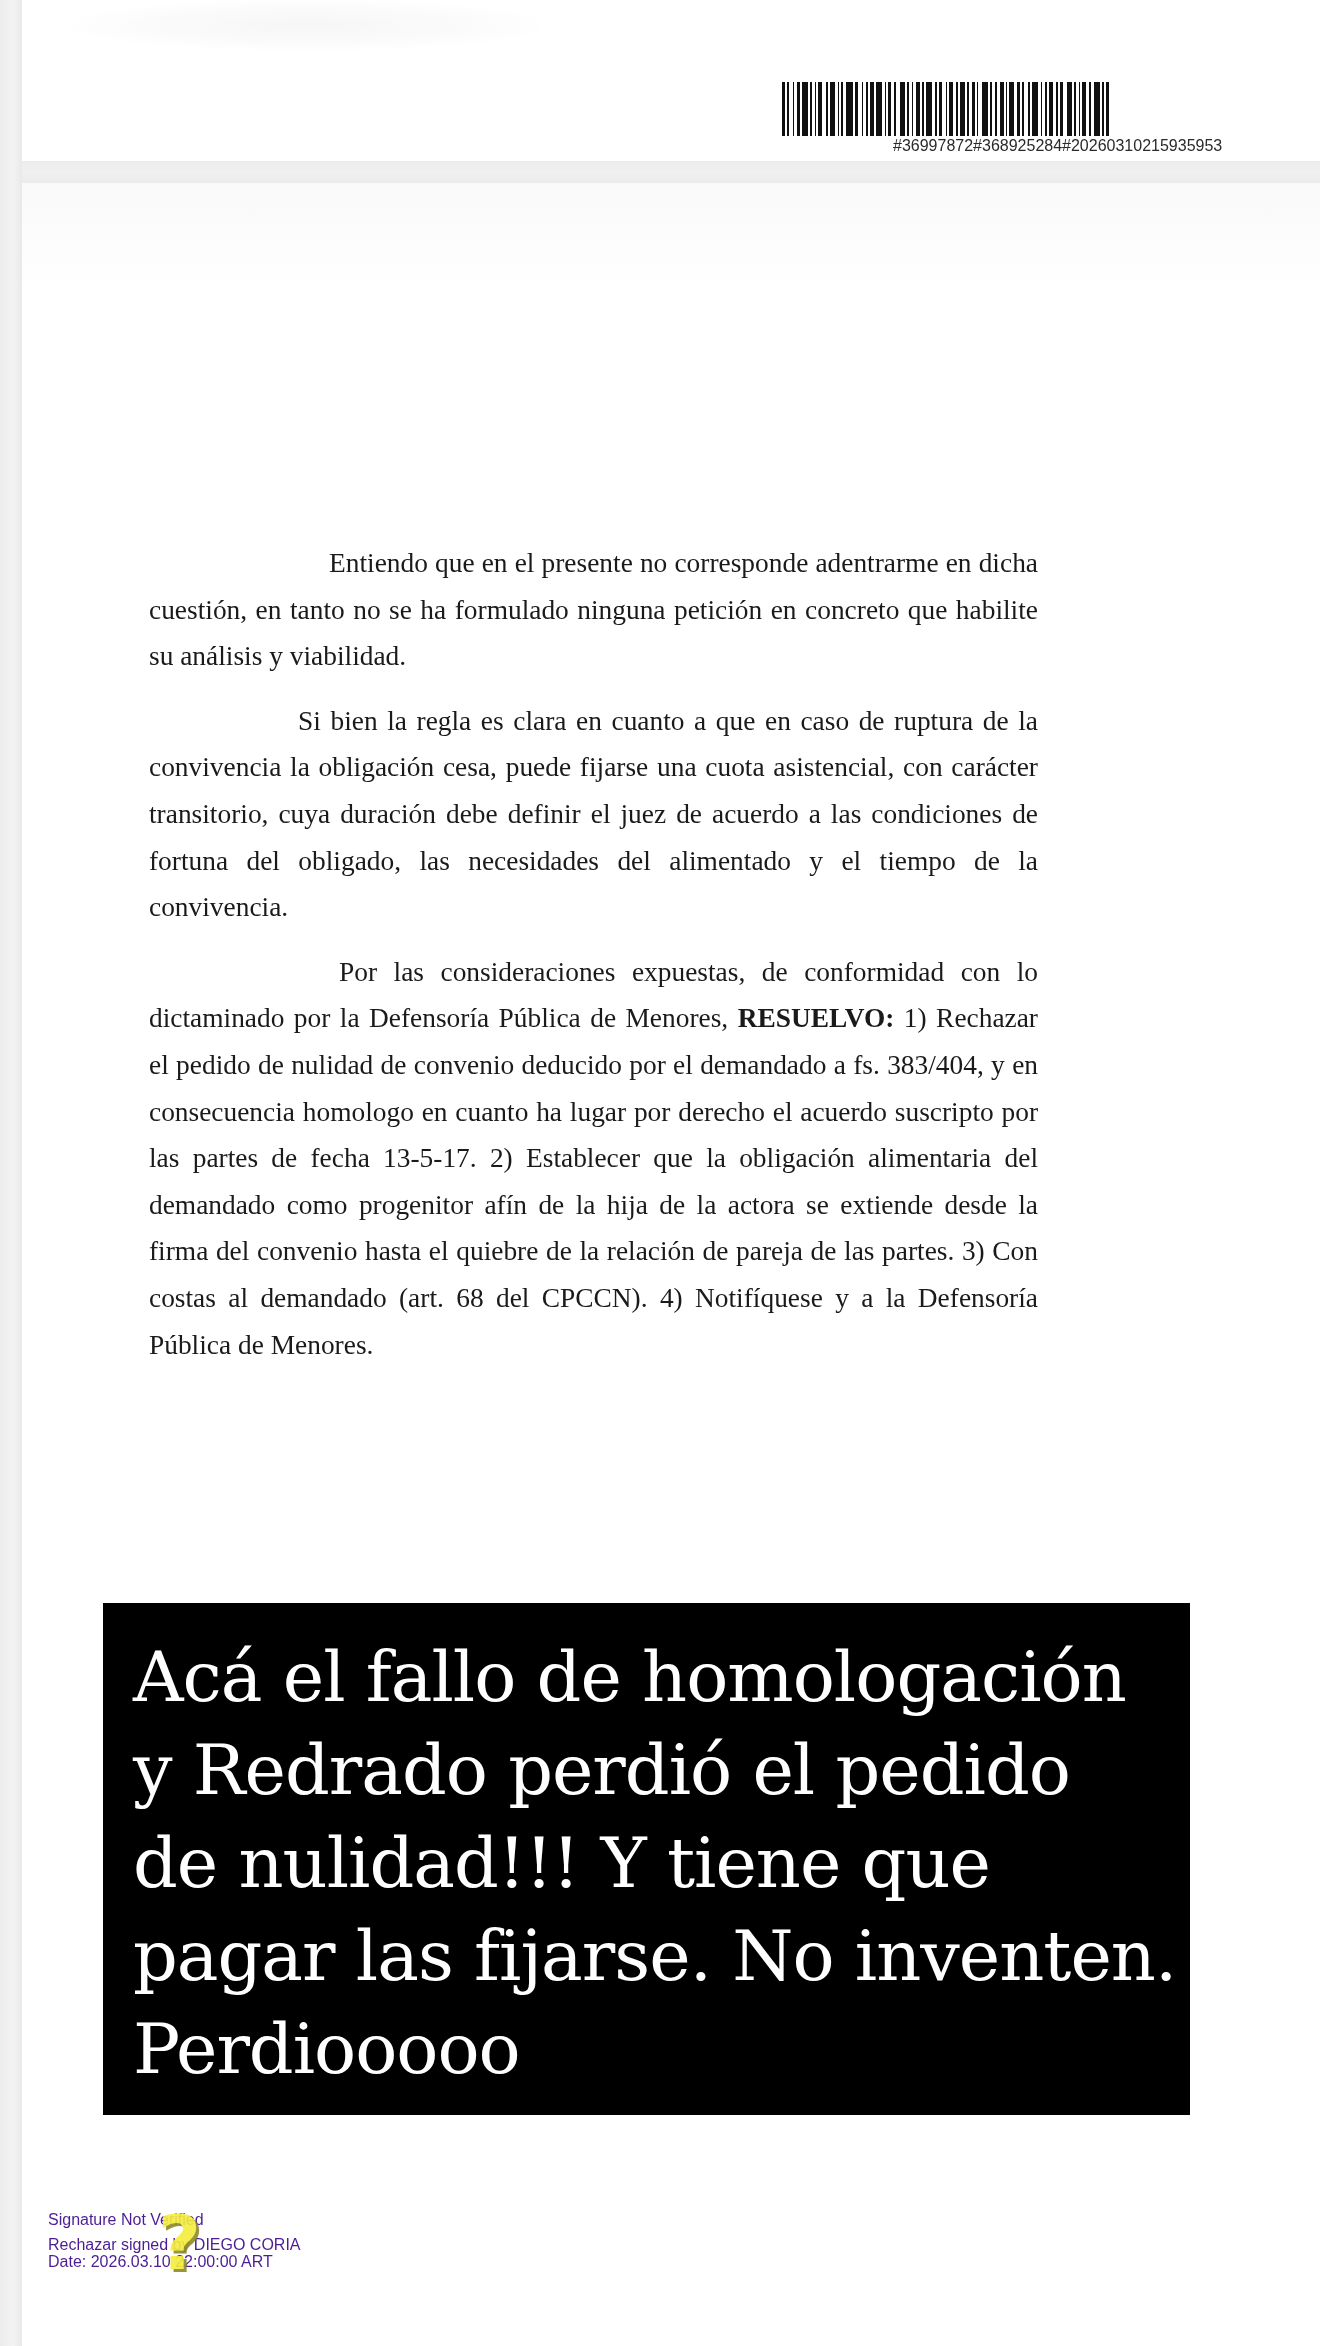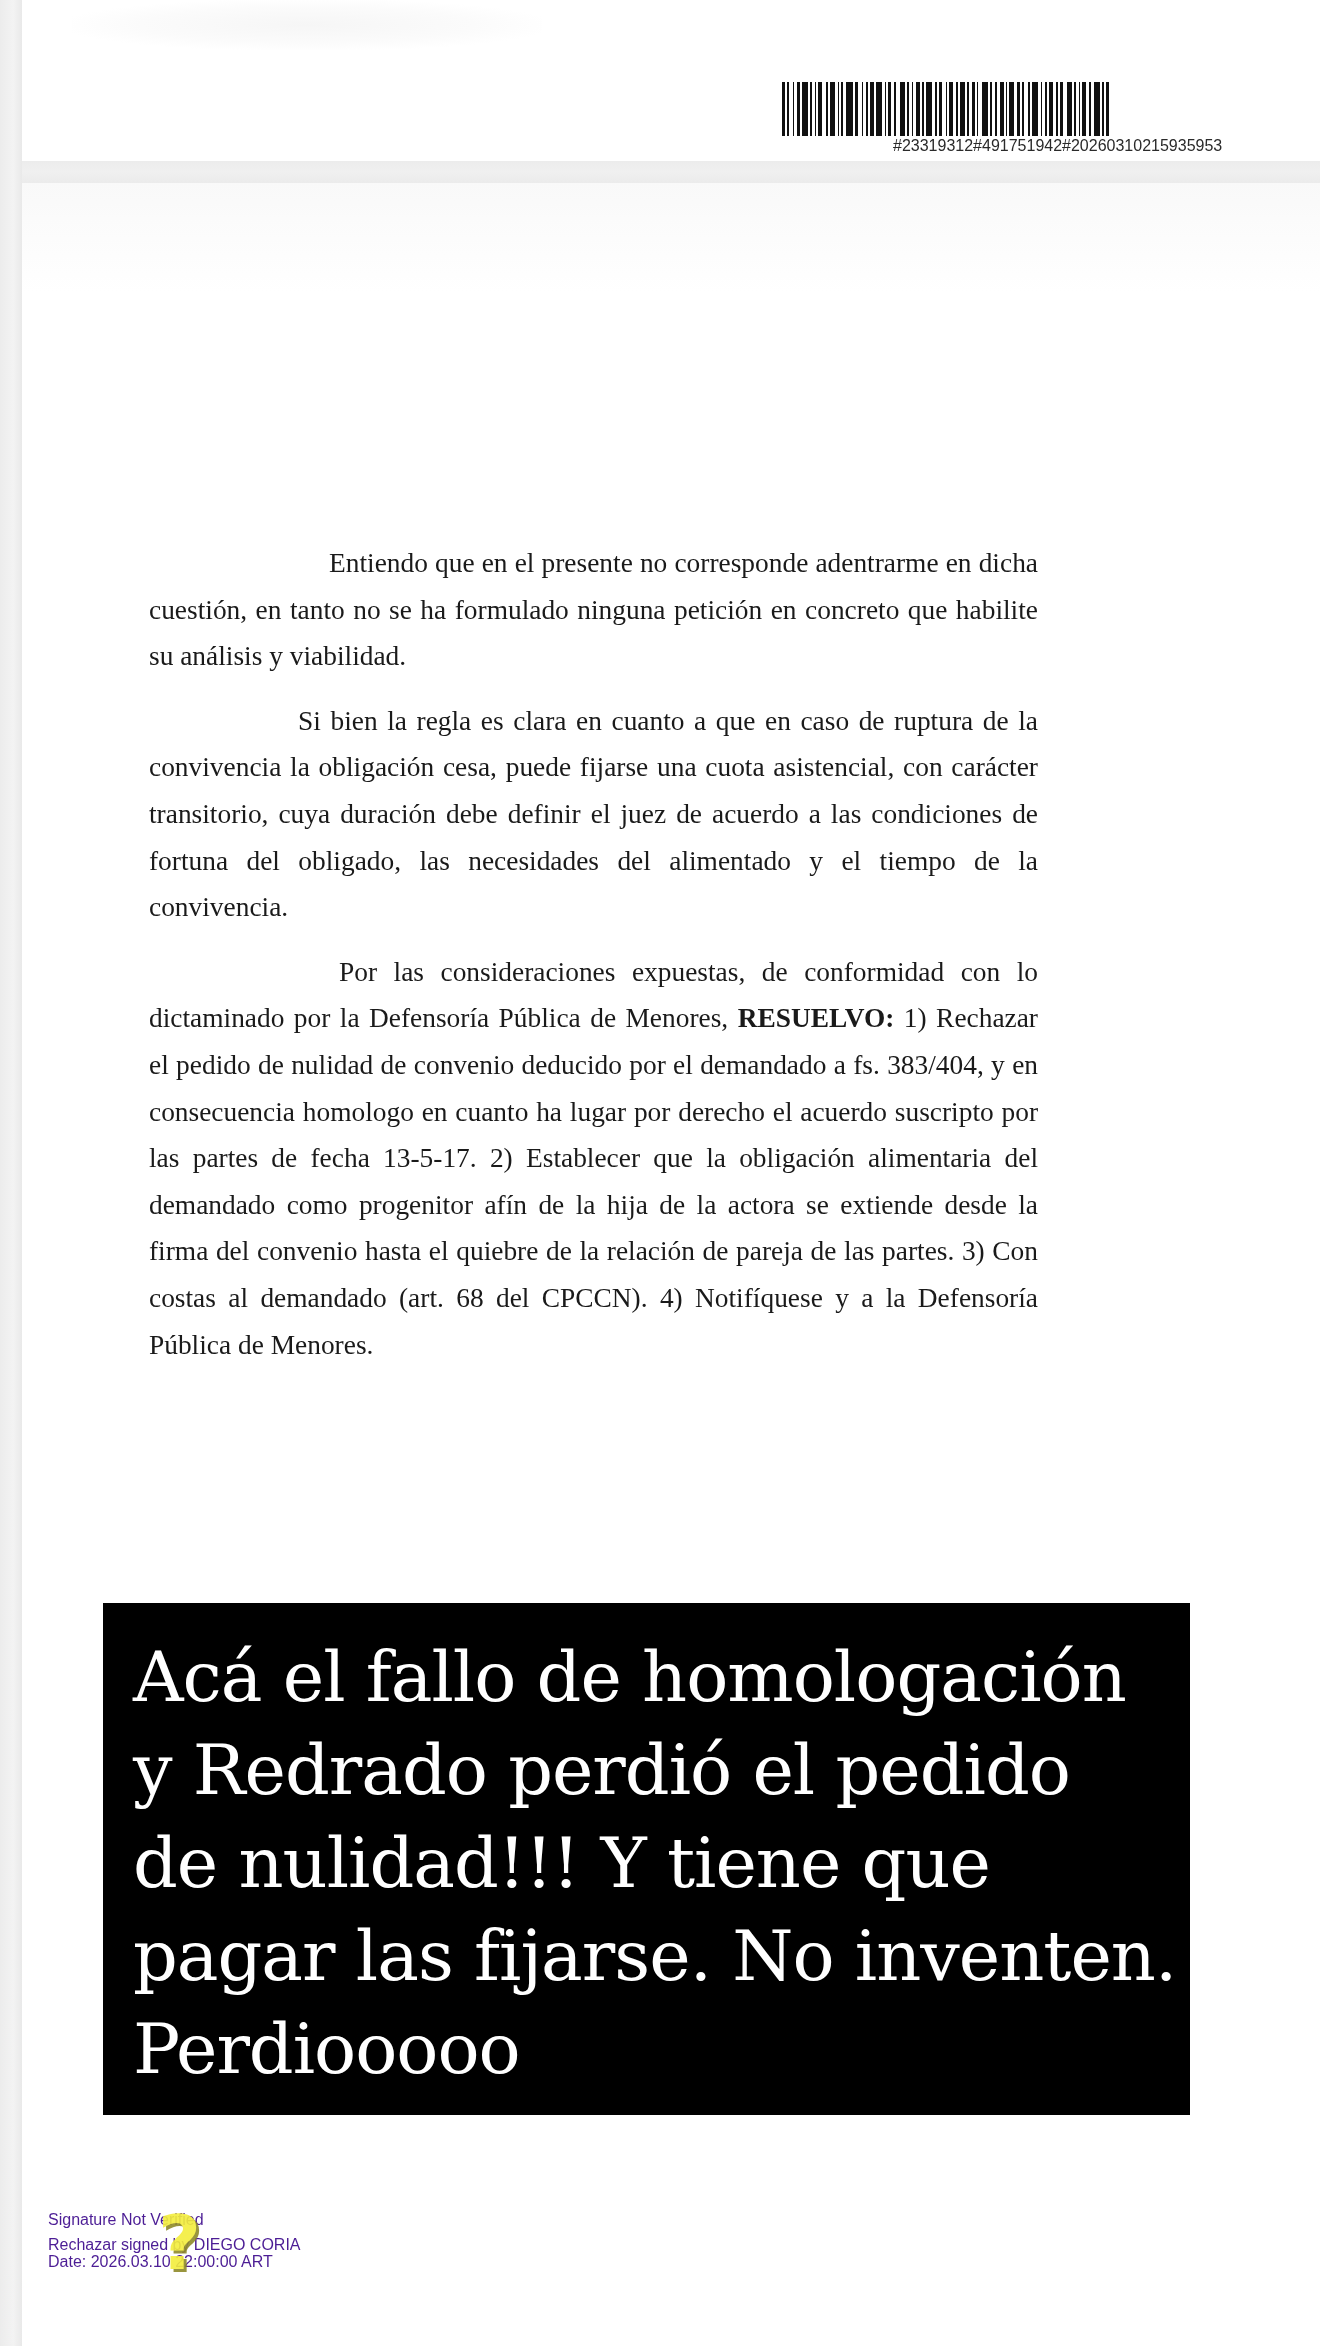--- a/index.html
+++ b/index.html
@@ -197,21 +197,21 @@
     <span style="width: 3px; background: rgb(255, 255, 255);"></span>
     <span style="width: 2px; background: rgb(17, 17, 17);"></span>
     <span style="width: 3px; background: rgb(255, 255, 255);"></span>
     <span style="width: 6px; background: rgb(17, 17, 17);"></span>
     <span style="width: 2px; background: rgb(255, 255, 255);"></span>
     <span style="width: 2px; background: rgb(17, 17, 17);"></span>
     <span style="width: 2px; background: rgb(255, 255, 255);"></span>
     <span style="width: 3px; background: rgb(17, 17, 17);"></span>
     <span style="width: 4px; background: rgb(255, 255, 255);"></span>
   </div>
-<div class="barcode-text">#23319312#491751942#20260310215935953</div>
+<div class="barcode-text">#36997872#368925284#20260310215935953</div>
 
 <div class="page-gap"></div>
 
 <div class="page-main">
   <div class="haze"></div>
 </div>
 
 <div class="body-text">
   <p><span class="indent" style="width:180px"></span><span>Entiendo que en el presente no corresponde adentrarme en dicha cuestión, en tanto no se ha formulado ninguna petición en concreto que habilite su análisis y viabilidad.</span></p>
   <p><span class="indent" style="width:149px"></span><span>Si bien la regla es clara en cuanto a que en caso de ruptura de la convivencia la obligación cesa, puede fijarse una cuota asistencial, con carácter transitorio, cuya duración debe definir el juez de acuerdo a las condiciones de fortuna del obligado, las necesidades del alimentado y el tiempo de la convivencia.</span></p>

